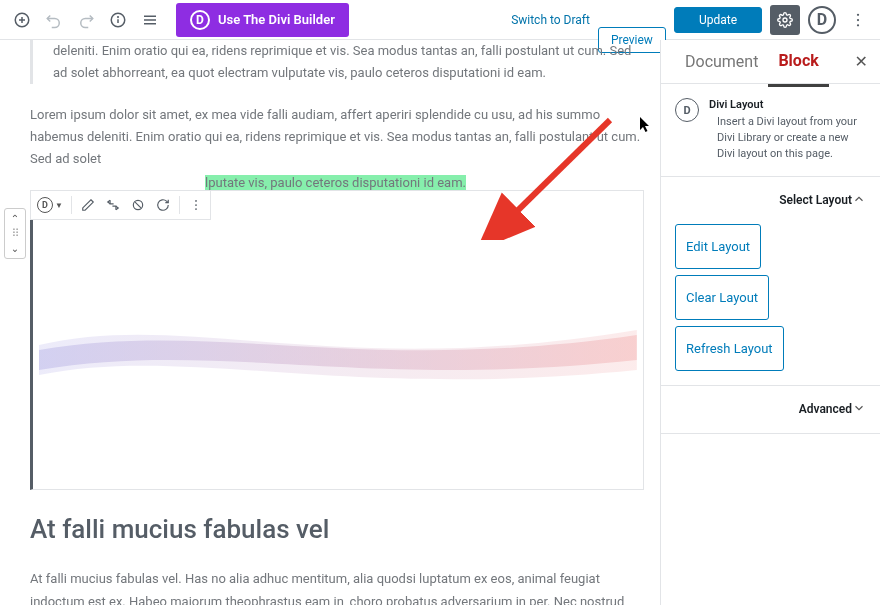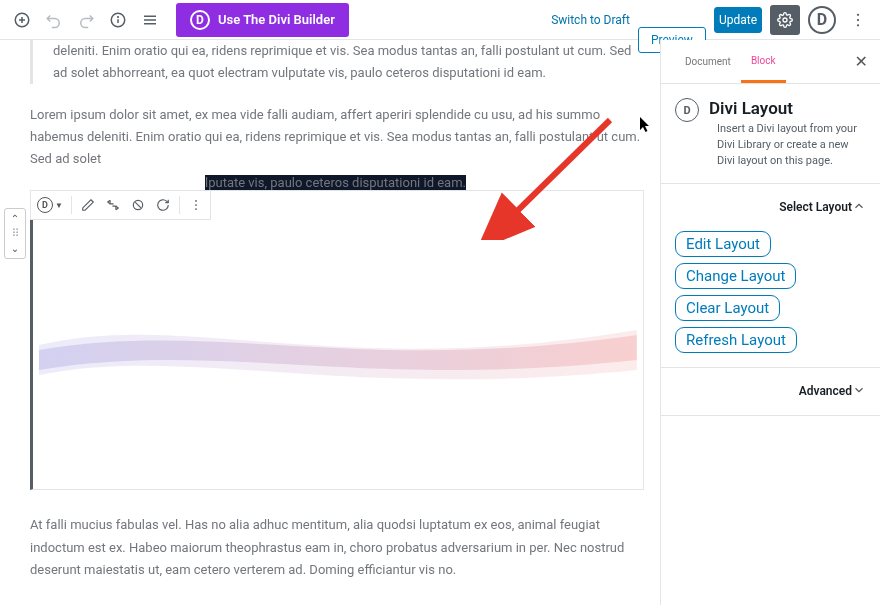--- a/index.html
+++ b/index.html
@@ -88,21 +88,21 @@
       padding: 5px 12px;
       font-size: 12px;
       border-radius: 3px;
       cursor: pointer;
       margin-top: 40px;
     }
     .primary-btn {
       background: #007cba;
       border: 1px solid #007cba;
       color: #fff;
-      padding: 5px 4px;
+      padding: 5px 24px;
       font-size: 12px;
       border-radius: 3px;
       cursor: pointer;
     }
     .gear-btn {
       width: 30px;
       height: 30px;
       background: #555d66;
       border-radius: 3px;
       display: flex;
@@ -266,28 +266,28 @@
     .sidebar-tabs {
       display: flex;
       align-items: center;
       padding: 0 14px;
       border-bottom: 1px solid #e2e4e7;
       position: relative;
       height: 44px;
     }
     .tab {
       padding: 14px 10px;
-      font-size: 10px;
+      font-size: 16px;
       color: #777;
       cursor: pointer;
     }
     .tab.active {
-      color: #ec4899;
-      border-bottom: 3px solid #f97316;
-      font-weight: 400;
+      color: #b91c1c;
+      border-bottom: 3px solid #404040;
+      font-weight: 700;
     }
     .close-panel {
       position: absolute;
       right: 12px;
       font-size: 16px;
       color: #555;
       cursor: pointer;
     }
     
     .block-info {
@@ -303,21 +303,21 @@
       border-radius: 50%;
       display: flex;
       align-items: center;
       justify-content: center;
       color: #555d66;
       font-size: 11px;
       font-weight: bold;
       flex-shrink: 0;
     }
     .block-info .title {
-      font-size: 17px;
+      font-size: 11px;
       font-weight: 600;
       color: #191e23;
       margin-bottom: 3px;
     }
     .block-info .desc {
       font-size: 11px;
       color: #555d66;
       line-height: 1.45;
       margin-left: 8px;
     }
@@ -344,23 +344,23 @@
       padding: 0 14px 14px;
       display: flex;
       flex-direction: column;
       gap: 6px;
       align-items: flex-start;
     }
     .layout-btn {
       border: 1px solid #007cba;
       background: #fff;
       color: #007cba;
-      padding: 3px 10px;
-      font-size: 15px;
-      border-radius: 9px;
+      padding: 14px 10px;
+      font-size: 13px;
+      border-radius: 3px;
       cursor: pointer;
     }
 
     .cursor {
       position: absolute;
       left: 640px;
       top: 77px;
       font-size: 14px;
       color: #000;
       pointer-events: none;
@@ -478,38 +478,39 @@
         <div class="divider"></div>
         <button class="icon-btn">
           <svg viewBox="0 0 24 24" fill="currentColor">
               <circle cx="12" cy="5" r="1.5"></circle>
               <circle cx="12" cy="12" r="1.5"></circle>
               <circle cx="12" cy="19" r="1.5"></circle>
             </svg>
         </button>
       </div>
 
-      <div style="position:absolute;top:-16px;left:172px;color:#73777c;font-size:13px;background:#0f172a;">lputate vis, paulo ceteros disputationi id eam.</div>
+      <div style="position:absolute;top:-16px;left:172px;color:#73777c;font-size:13px;background:#86efac;">lputate vis, paulo ceteros disputationi id eam.</div>
 
       <svg class="wave" viewBox="0 0 600 100" preserveAspectRatio="none">
         <defs>
           <linearGradient id="g1" x1="0" x2="1">
               <stop offset="0" stop-color="#b9b6e8" stop-opacity="0.5"></stop>
               <stop offset="1" stop-color="#f4b3b3" stop-opacity="0.5"></stop>
             </linearGradient>
           <linearGradient id="g2" x1="0" x2="1">
               <stop offset="0" stop-color="#cac7f0" stop-opacity="0.35"></stop>
               <stop offset="1" stop-color="#f7c7c7" stop-opacity="0.35"></stop>
             </linearGradient>
         </defs>
         <path d="M0 55 C150 20 300 90 600 40 L600 80 C300 110 150 55 0 85 Z" fill="url(#g2)"></path>
         <path d="M0 60 C180 30 320 85 600 45 L600 70 C320 100 180 50 0 80 Z" fill="url(#g1)"></path>
       </svg>
     </div>
 
+    <h2 class="heading">At falli mucius fabulas vel</h2>
 
     <p class="para">At falli mucius fabulas vel. Has no alia adhuc mentitum, alia quodsi luptatum ex eos, animal feugiat indoctum est ex. Habeo maiorum theophrastus eam in, choro probatus adversarium in per. Nec nostrud deserunt maiestatis ut, eam cetero verterem ad. Doming efficiantur vis no.</p>
 
     <svg class="arrow" width="150" height="130">
       <defs>
         <marker id="arrowhead" markerWidth="12" markerHeight="12" refX="2" refY="4" orient="auto">
           <polygon points="0 0, 10 4, 0 8" fill="#e63629"></polygon>
         </marker>
       </defs>
       <line x1="130" y1="10" x2="30" y2="108" stroke="#e63629" stroke-width="6" marker-end="url(#arrowhead)"></line>
@@ -541,21 +542,20 @@
       <div class="panel-head">
         <span class="title">Select Layout</span>
         <span class="chev">
           <svg width="14" height="14" viewBox="0 0 24 24" fill="none" stroke="currentColor" stroke-width="2">
               <polyline points="18 15 12 9 6 15"></polyline>
             </svg>
         </span>
       </div>
       <div class="panel-body">
         <button class="layout-btn">Edit Layout</button>
-        <button class="layout-btn">Change Layout</button>
         <button class="layout-btn">Clear Layout</button>
         <button class="layout-btn">Refresh Layout</button>
       </div>
     </div>
 
     <div class="panel-section">
       <div class="panel-head">
         <span class="title">Advanced</span>
         <span class="chev">
           <svg width="14" height="14" viewBox="0 0 24 24" fill="none" stroke="currentColor" stroke-width="2">

